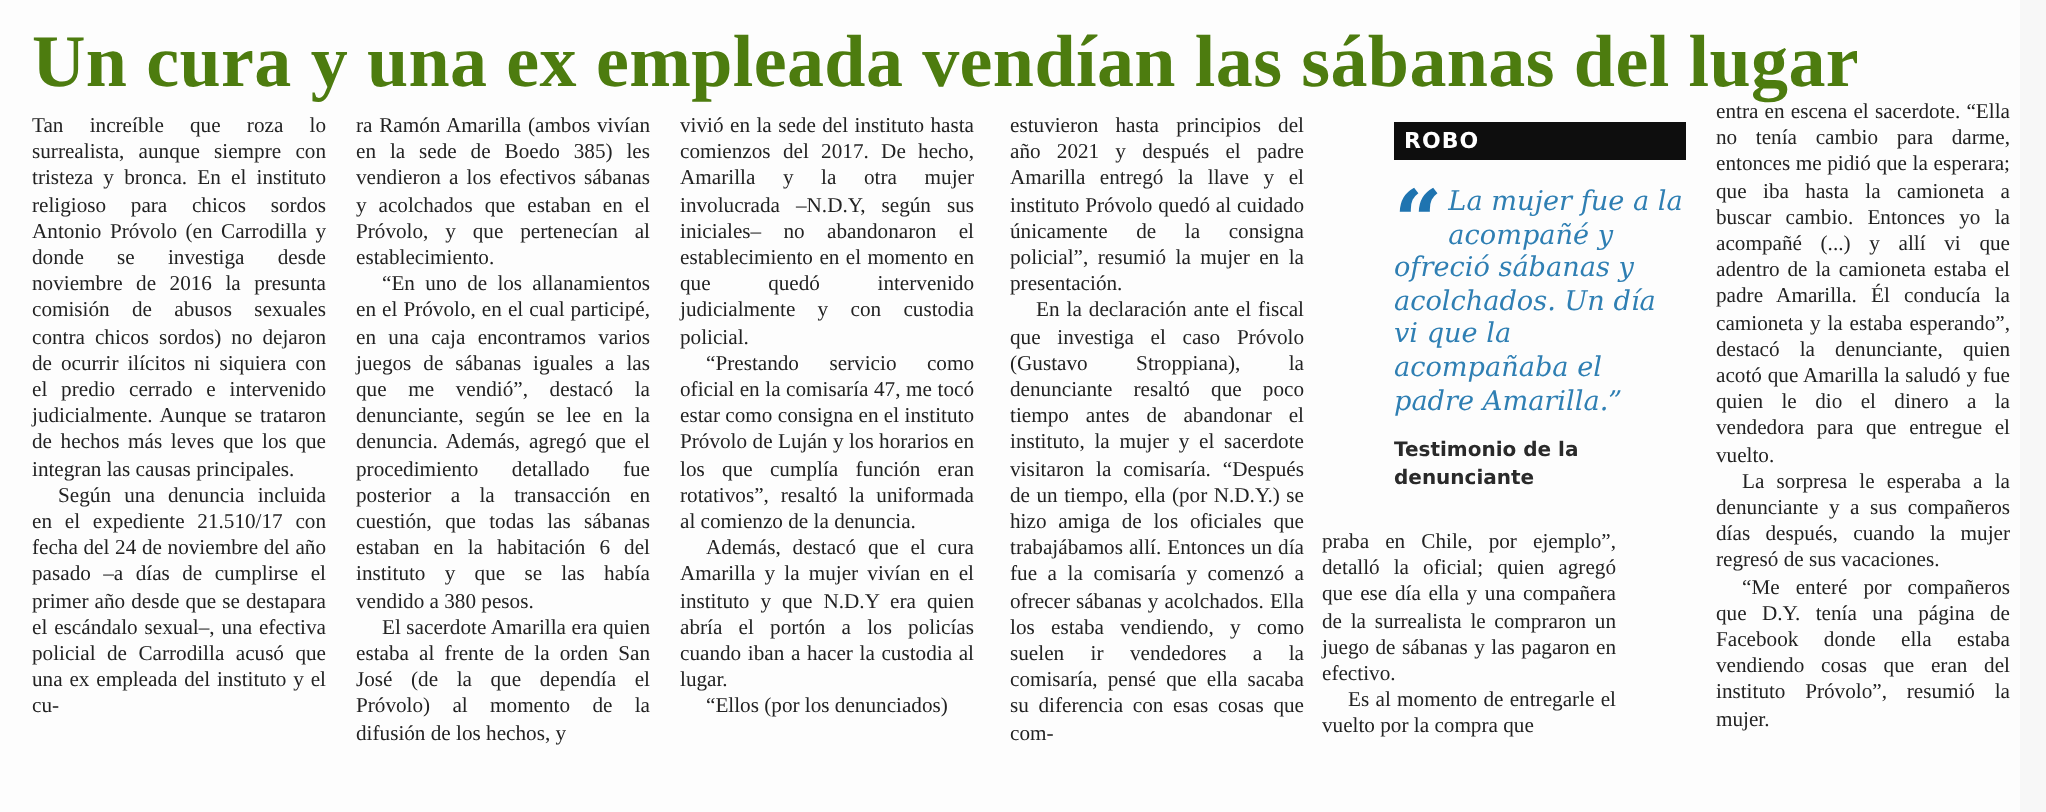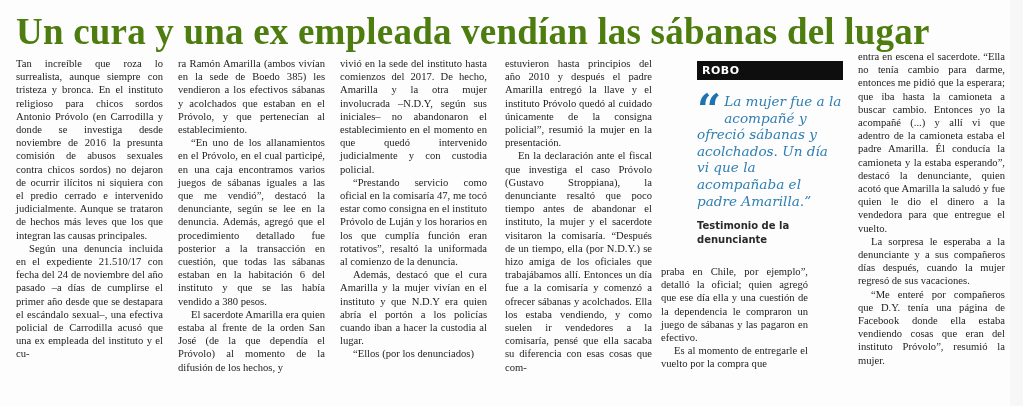--- a/index.html
+++ b/index.html
@@ -62,35 +62,35 @@
 </div>
 
 <div class="col c3">
   <p>vivió en la sede del instituto hasta comienzos del 2017. De hecho, Amarilla y la otra mujer involucrada –N.D.Y, según sus iniciales– no abandonaron el establecimiento en el momento en que quedó intervenido judicialmente y con custodia policial.</p>
   <p class="ind">“Prestando servicio como oficial en la comisaría 47, me tocó estar como consigna en el instituto Próvolo de Luján y los horarios en los que cumplía función eran rotativos”, resaltó la uniformada al comienzo de la denuncia.</p>
   <p class="ind">Además, destacó que el cura Amarilla y la mujer vivían en el instituto y que N.D.Y era quien abría el portón a los policías cuando iban a hacer la custodia al lugar.</p>
   <p class="ind">“Ellos (por los denunciados)</p>
 </div>
 
 <div class="col c4">
-  <p>estuvieron hasta principios del año 2010 y después el padre Amarilla entregó la llave y el instituto Próvolo quedó al cuidado únicamente de la consigna policial”, resumió la mujer en la presentación.</p>
+  <p>estuvieron hasta principios del año 2021 y después el padre Amarilla entregó la llave y el instituto Próvolo quedó al cuidado únicamente de la consigna policial”, resumió la mujer en la presentación.</p>
   <p class="ind">En la declaración ante el fiscal que investiga el caso Próvolo (Gustavo Stroppiana), la denunciante resaltó que poco tiempo antes de abandonar el instituto, la mujer y el sacerdote visitaron la comisaría. “Después de un tiempo, ella (por N.D.Y.) se hizo amiga de los oficiales que trabajábamos allí. Entonces un día fue a la comisaría y comenzó a ofrecer sábanas y acolchados. Ella los estaba vendiendo, y como suelen ir vendedores a la comisaría, pensé que ella sacaba su diferencia con esas cosas que com-</p>
 </div>
 
 <div class="sidebar">
   <div class="kicker">ROBO</div>
   <div class="quote">
     <span class="qmark">“</span>
     <span>La mujer fue a la acompañé y ofreció sábanas y acolchados. Un día vi que la acompañaba el padre Amarilla.”</span>
   </div>
   <div class="source">Testimonio de la denunciante</div>
 </div>
 
 <div class="col c5">
-  <p>praba en Chile, por ejemplo”, detalló la oficial; quien agregó que ese día ella y una cuestión de la dependencia le compraron un juego de sábanas y las pagaron en efectivo.</p>
+  <p>praba en Chile, por ejemplo”, detalló la oficial; quien agregó que ese día ella y una compañera de la surrealista le compraron un juego de sábanas y las pagaron en efectivo.</p>
   <p class="ind">Es al momento de entregarle el vuelto por la compra que</p>
 </div>
 
 <div class="col c6">
   <p>entra en escena el sacerdote. “Ella no tenía cambio para darme, entonces me pidió que la esperara; que iba hasta la camioneta a buscar cambio. Entonces yo la acompañé (...) y allí vi que adentro de la camioneta estaba el padre Amarilla. Él conducía la camioneta y la estaba esperando”, destacó la denunciante, quien acotó que Amarilla la saludó y fue quien le dio el dinero a la vendedora para que entregue el vuelto.</p>
   <p class="ind">La sorpresa le esperaba a la denunciante y a sus compañeros días después, cuando la mujer regresó de sus vacaciones.</p>
   <p class="ind">“Me enteré por compañeros que D.Y. tenía una página de Facebook donde ella estaba vendiendo cosas que eran del instituto Próvolo”, resumió la mujer.</p>
 </div>
 
 <div class="rightedge"></div>

